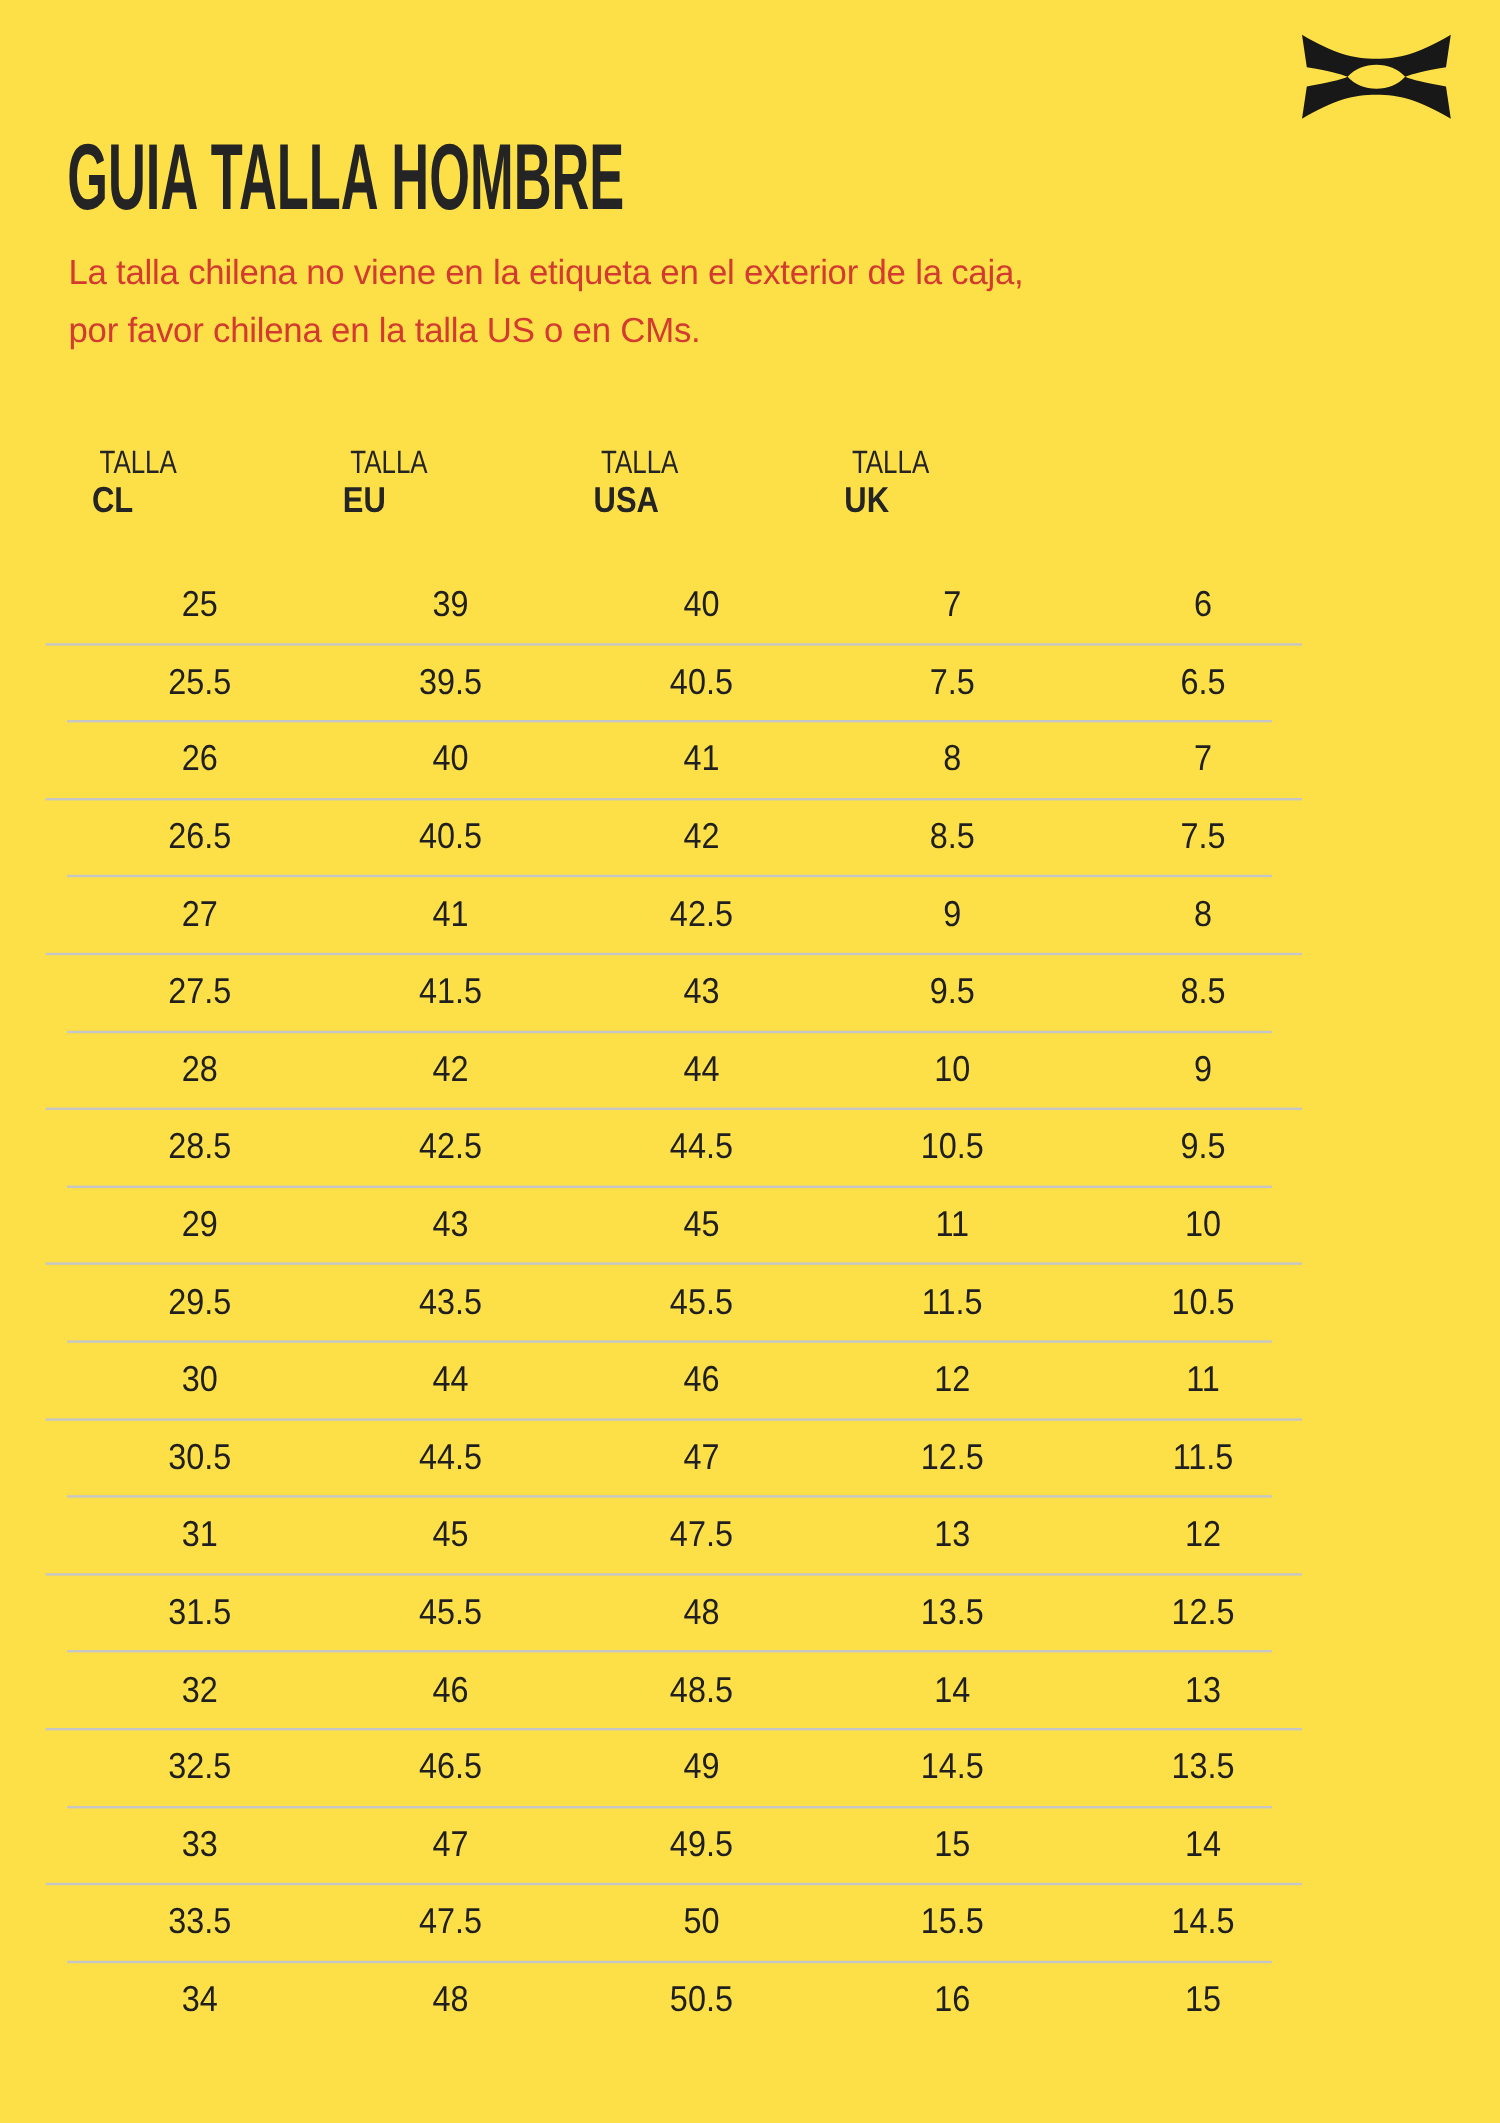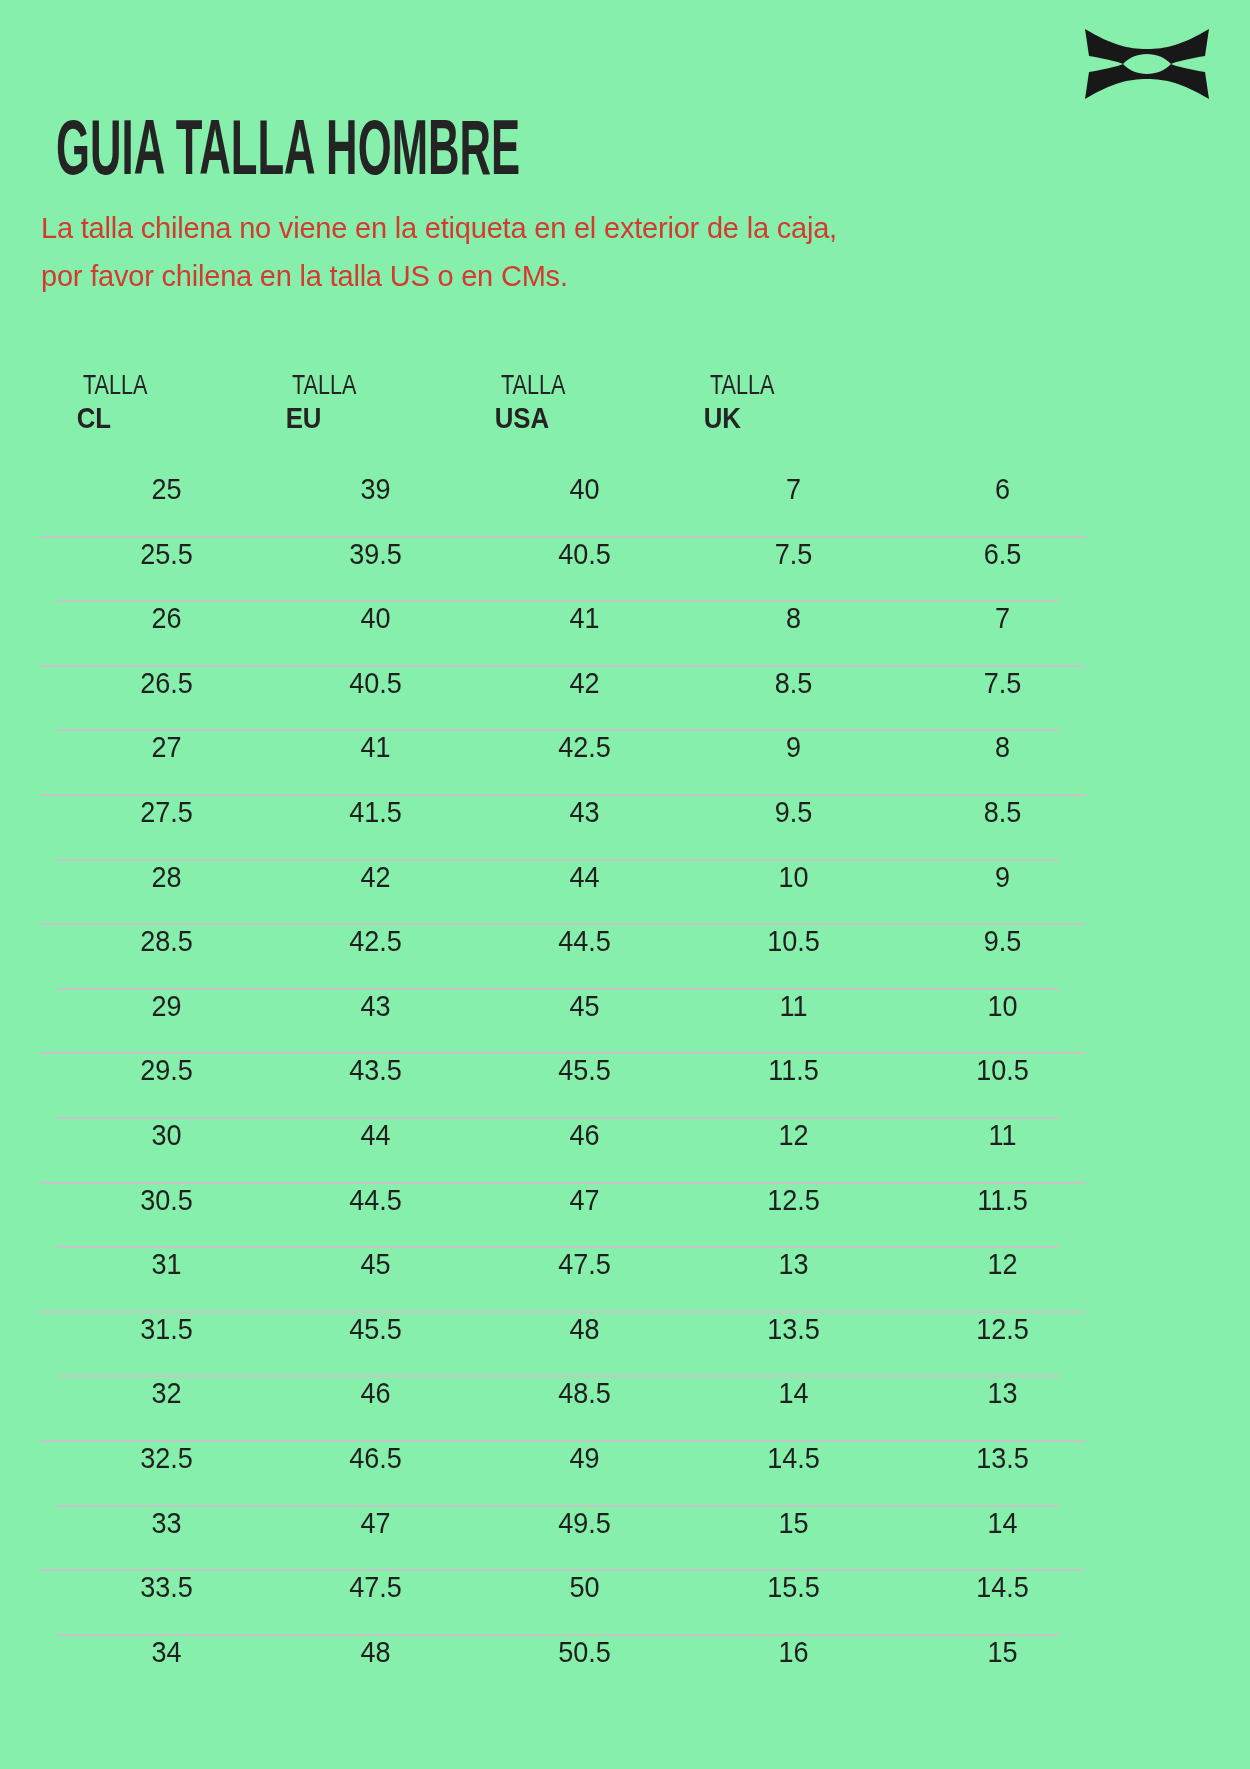--- a/index.html
+++ b/index.html
@@ -1,45 +1,45 @@
 <!DOCTYPE html>
 <html><head>
 <meta charset="utf-8">
 <style>
   html,body{margin:0;padding:0;background:#ffffff;}
   .page{
-    position:relative;width:1250px;height:1769px;background:#86efac;
+    position:relative;width:1250px;height:1769px;background:#fde047;
     overflow:hidden;font-family:"Liberation Sans",sans-serif;color:#1f1f1f;
   }
   .logo{position:absolute;left:1082px;top:28px;width:130px;height:72px;}
   .title{
     position:absolute;left:56px;top:108px;margin:0;
     font-size:78px;font-weight:700;line-height:1;color:#242424;
     white-space:nowrap;letter-spacing:0px;
     transform:scaleX(0.56);transform-origin:0 0;
   }
   .notice{
-    position:absolute;left:41px;top:204px;margin:0;
+    position:absolute;left:57px;top:204px;margin:0;
     font-size:29px;line-height:48px;color:#d43b30;letter-spacing:-0.2px;
     white-space:nowrap;
   }
   
   .thead{position:absolute;left:62px;top:372px;width:1045px;display:flex;}
   .col{width:209px;}
   .col .group{
     font-size:27px;line-height:27px;height:27px;color:#242424;
     transform:scaleX(0.8);transform-origin:50% 50%;white-space:nowrap;
   }
   .col .label{
     margin-top:3px;font-size:30px;line-height:32px;font-weight:700;color:#242424;
     transform:scaleX(0.86);transform-origin:50% 50%;white-space:nowrap;
   }
   
   .tbody{position:absolute;left:62px;top:472px;width:1045px;}
-  .trow{position:relative;height:64.6px;display:flex;align-items:flex-start;}
+  .trow{position:relative;height:64.6px;display:flex;align-items:center;}
   .cell{
     width:209px;text-align:center;font-size:30px;color:#1f1f1f;
     transform:scaleX(0.9);transform-origin:50% 50%;white-space:nowrap;
   }
   .divider{position:absolute;bottom:-1px;height:2px;background:#c6c6c6;}
   .trow:nth-child(odd)  .divider{left:-24px;width:1047px;}
   .trow:nth-child(even) .divider{left:-6px;width:1004px;}
   .trow:last-child .divider{display:none;}
 </style>
 </head>

